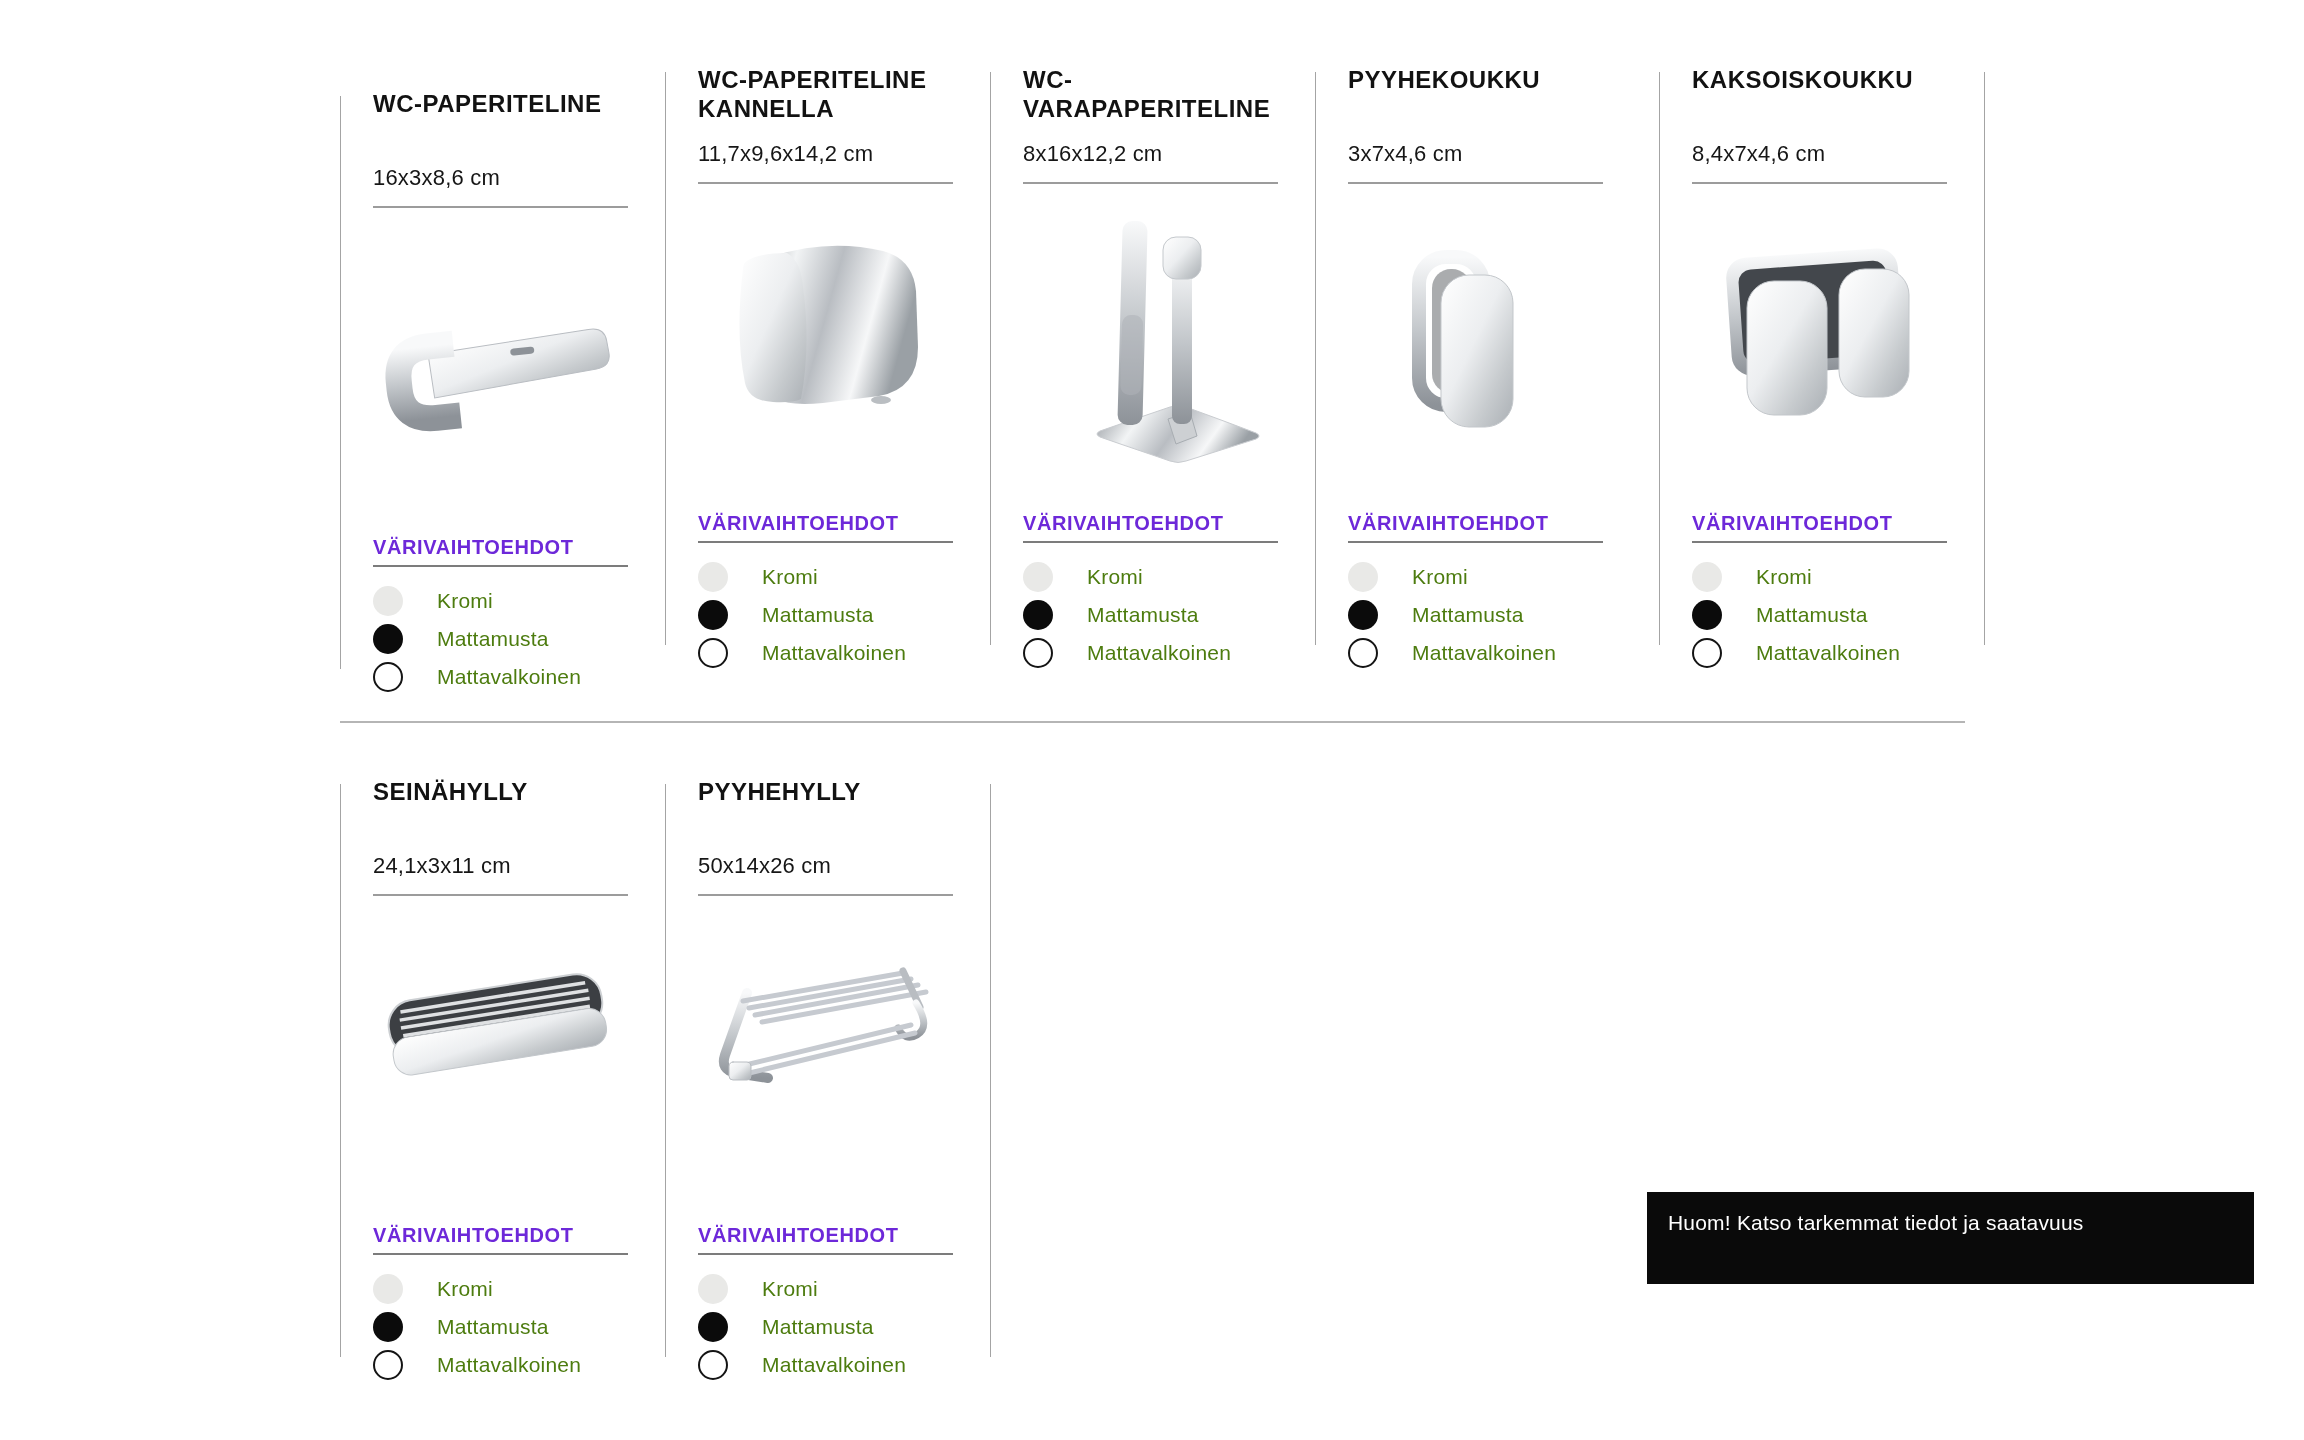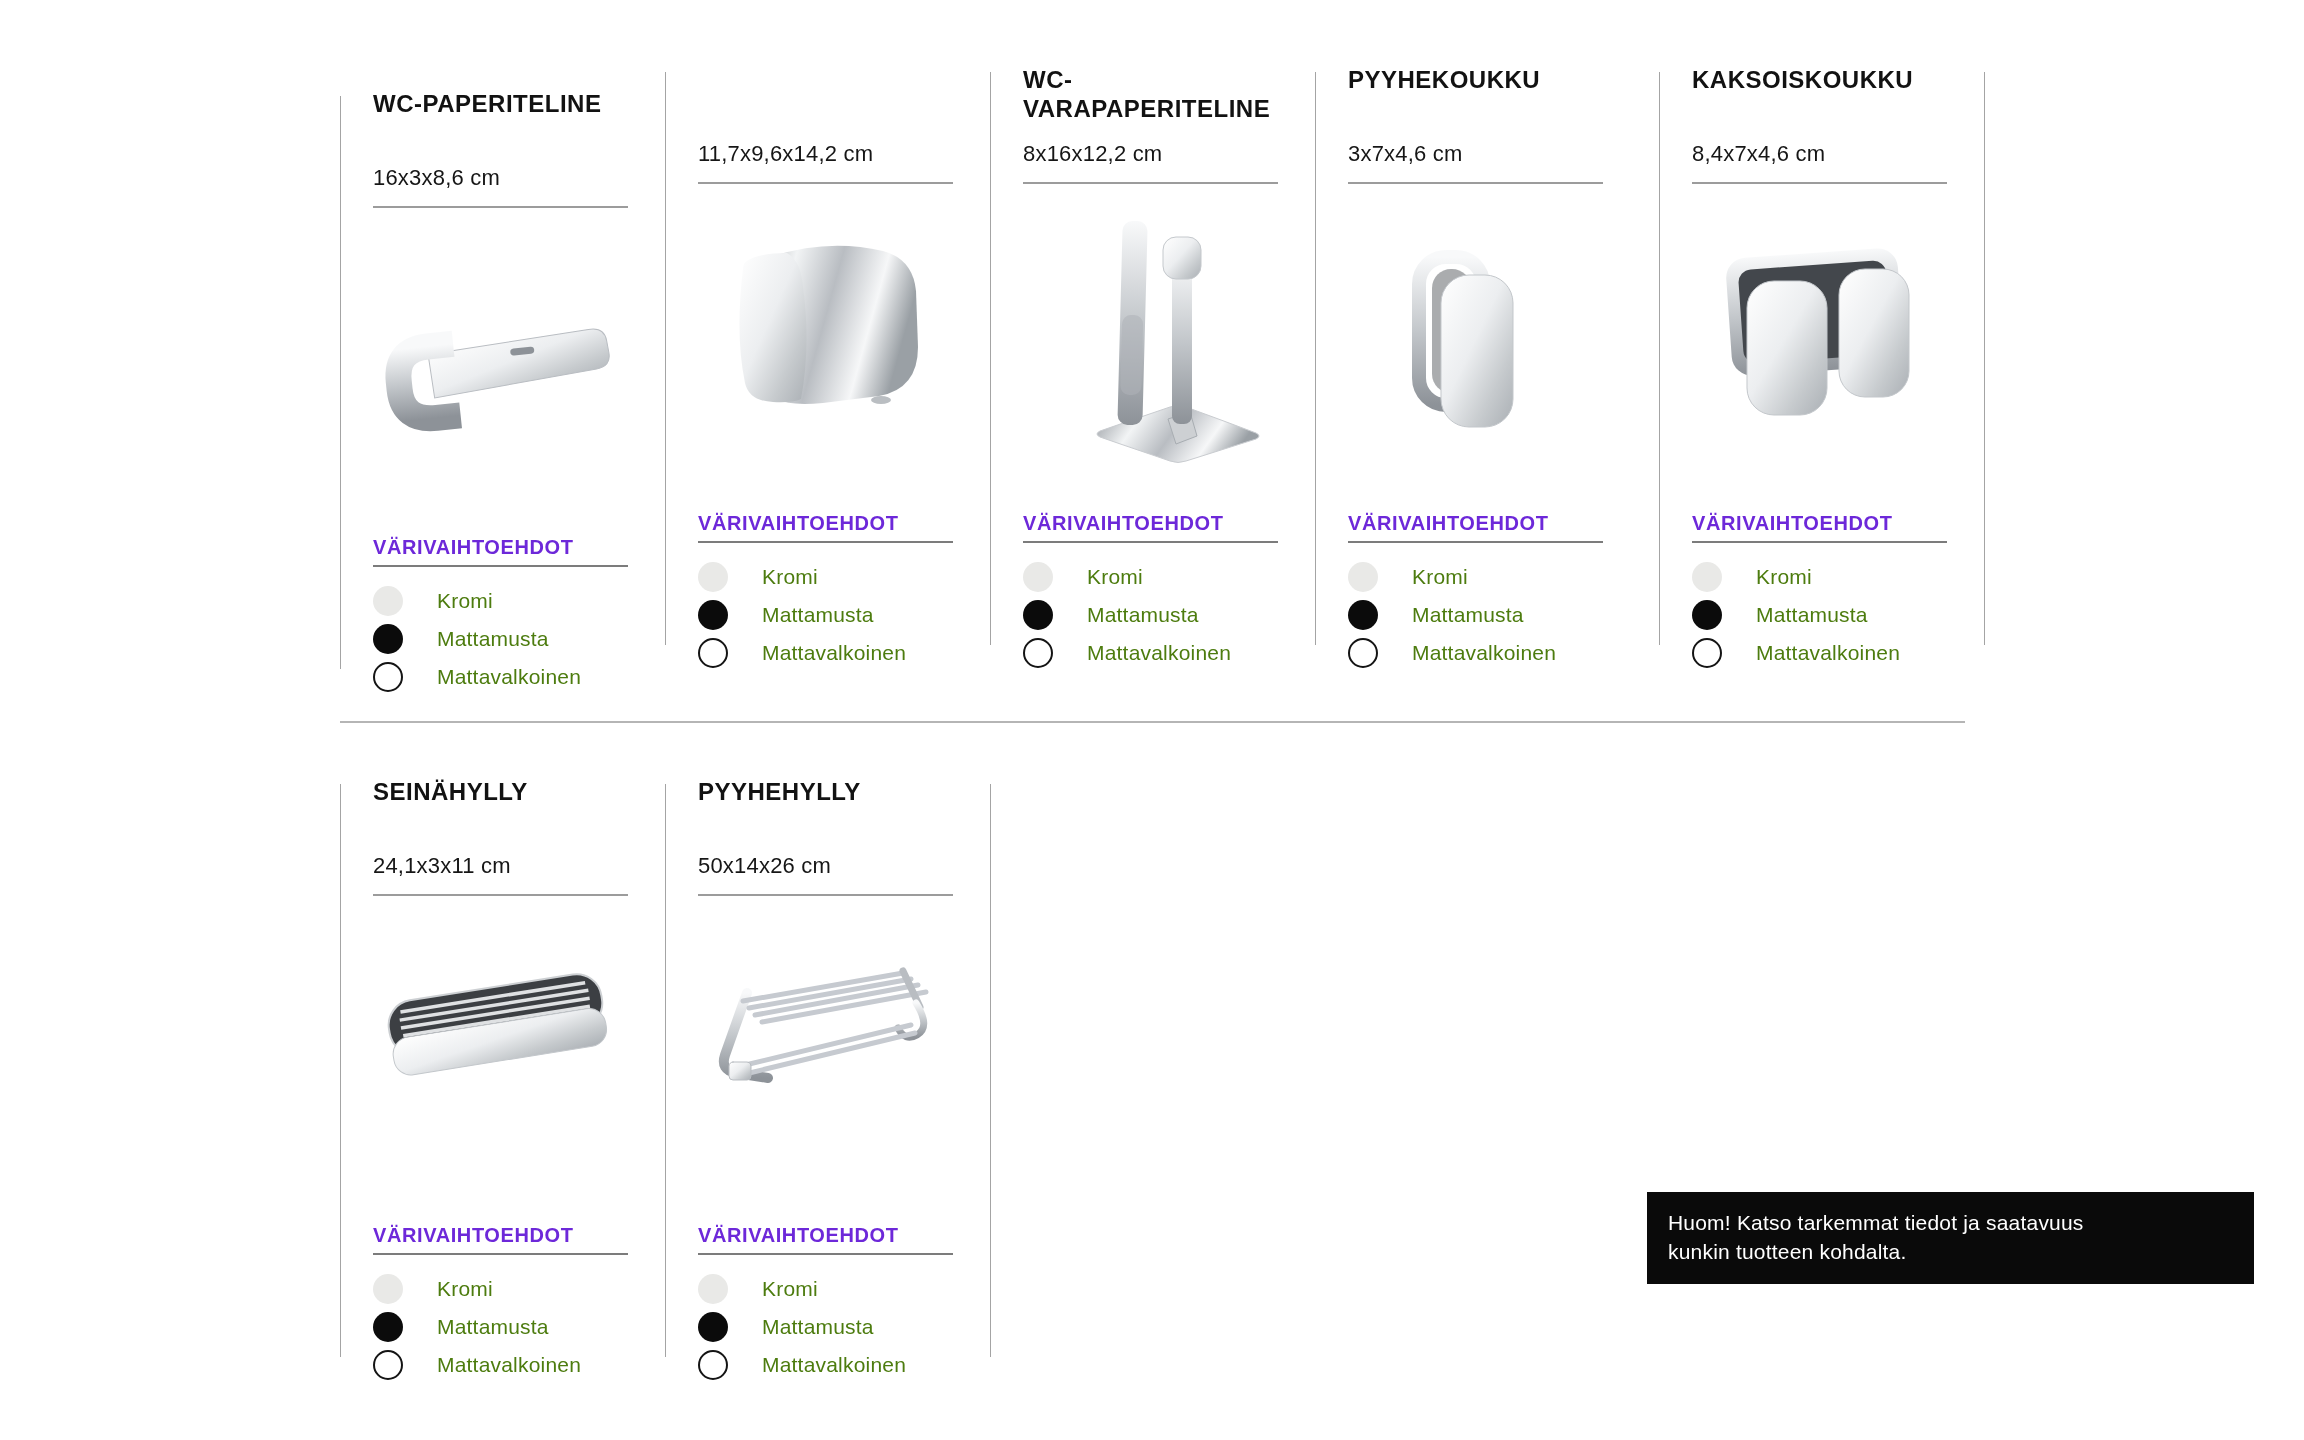--- a/index.html
+++ b/index.html
@@ -91,20 +91,21 @@
         </li>
       <li class="opt">
         <span class="swatch swatch-mattavalkoinen"></span>
         <span class="opt-label">Mattavalkoinen</span>
         </li>
     </ul>
   </section>
 
   <section class="card" style="left:665px;top:65px;">
     <span class="vline"></span>
+    <h2 class="p-name">WC-PAPERITELINE KANNELLA</h2>
     <p class="p-dims">11,7x9,6x14,2 cm</p>
     <span class="rule rule-dims"></span>
     <figure class="p-photo">
       <svg viewBox="0 0 280 300" width="280" height="300">
         <path d="M60,72 Q130,40 198,56 Q228,64 231,96 L233,152 Q233,194 194,201 L138,208 Q104,211 92,204 L60,92 Q56,78 60,72 Z" fill="url(#gBand)"></path>
         <path d="M58,74 Q50,140 60,188 Q64,206 88,207 Q108,208 116,204 Q126,150 118,92 Q116,66 102,58 Q74,58 62,66 Q58,68 58,74 Z" fill="url(#gBright)"></path>
         <ellipse cx="196" cy="205" rx="10" ry="4" fill="#babec2"></ellipse>
       </svg>
     </figure>
     <h3 class="opts-title">VÄRIVAIHTOEHDOT</h3>
@@ -304,16 +305,15 @@
         </li>
       <li class="opt">
         <span class="swatch swatch-mattavalkoinen"></span>
         <span class="opt-label">Mattavalkoinen</span>
         </li>
     </ul>
   </section>
 
   <aside class="note">
     <span class="note-line">Huom! Katso tarkemmat tiedot ja saatavuus</span>
-    <span class="note-line">kunkin tuotteen kohdalta.</span>
   </aside>
 
 </div>
 
 </body></html>

